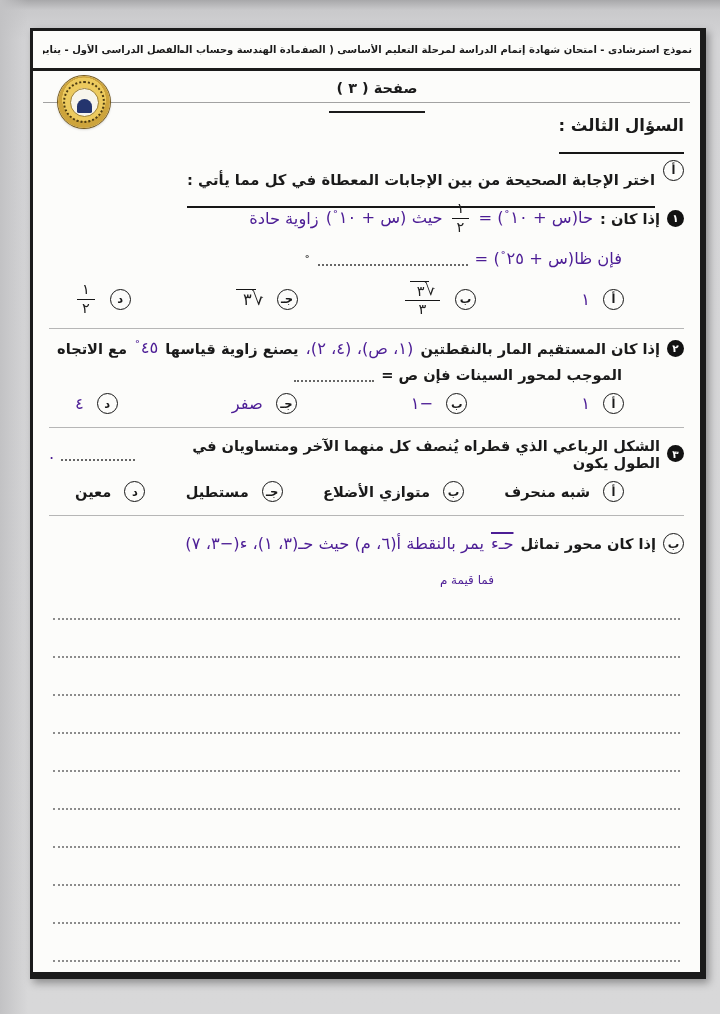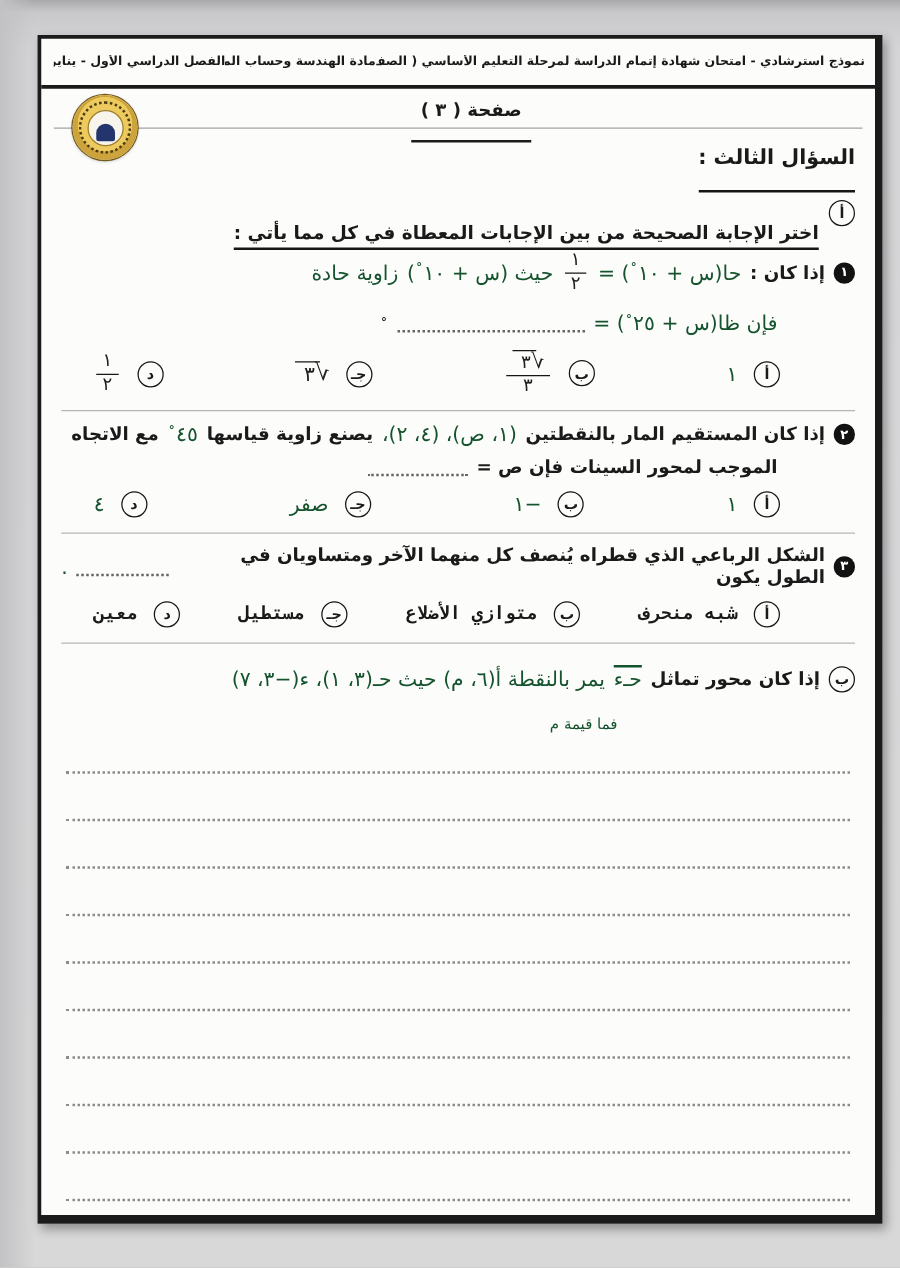--- a/index.html
+++ b/index.html
@@ -24,42 +24,42 @@
         box-shadow:0 0 0 1px #74591d, 0 1px 3px rgba(0,0,0,.3);display:flex;align-items:center;justify-content:center;}
   .logo::after{content:"";position:absolute;inset:5px;border-radius:50%;border:2px dotted #4c3b12;}
   .logo-inner{width:27px;height:27px;border-radius:50%;background:#f7f5ec;border:1px solid #9b7d2c;
               display:flex;align-items:flex-end;justify-content:center;overflow:hidden;}
   .logo-core{width:15px;height:14px;border-radius:8px 8px 2px 2px;background:#24356e;margin-bottom:3px;}
   
   .content{position:relative;padding:0 16px;margin-top:0;}
   .sec{margin-top:16px;height:27px;}
   .sect{font-size:16.5px;font-weight:700;border-bottom:2.2px solid #161616;padding-bottom:17px;}
   .parta{margin-top:12px;display:flex;align-items:center;gap:8px;height:30px;}
-  .pr{font-size:14.8px;font-weight:700;border-bottom:2px solid #161616;padding-bottom:3px;margin-top:38px;}
+  .pr{font-size:14.8px;font-weight:700;border-bottom:2px solid #161616;padding-bottom:18px;margin-top:38px;}
   .qline{display:flex;align-items:center;gap:7px;margin-top:8px;font-size:15px;flex-wrap:nowrap;}
   .q1l1{margin-top:10px;min-height:46px;}
   .hv{font-weight:700;font-size:14.6px;}
-  .math{font-weight:400;font-size:16.3px;color:#14532d;}
+  .math{font-weight:400;font-size:16.3px;color:#4c1d95;}
   .deg{font-size:9.5px;font-weight:700;margin:0 1px;}
   .frac{display:inline-flex;flex-direction:column;align-items:center;line-height:1.08;
         font-size:14.5px;font-weight:400;margin:0 2px;color:#202020;}
   .ftop{border-bottom:1.7px solid #161616;padding:0 5px 1px;display:inline-flex;align-items:flex-end;justify-content:center;}
   .fbot{padding-top:1px;}
   .rad{display:inline-flex;direction:rtl;align-items:flex-start;font-weight:400;color:#202020;}
   .hook{transform:scaleX(-1);display:inline-block;font-size:1.12em;line-height:1.05;margin-left:-4px;}
   .radnum{border-top:1.8px solid #161616;padding:1px 4px 0 7px;line-height:1.15;}
   .indent{padding-right:62px;}
   .blank{display:inline-block;width:150px;height:13px;border-bottom:2.2px dotted #666;}
   .blank.short{width:80px;}
   .optrow{display:flex;align-items:center;justify-content:space-between;margin-top:8px;
           padding:0 60px 0 26px;min-height:46px;}
   .optrow.flat{min-height:34px;margin-top:4px;}
   .opt{display:flex;align-items:center;gap:13px;}
   .val{font-size:16.3px;}
-  .words .val{font-weight:700;font-size:14.6px;font-family:Liberation Mono, monospace;}
+  .words .val{font-weight:700;font-size:14.6px;}
   .lc{flex:0 0 auto;display:inline-flex;width:21px;height:21px;border-radius:50%;
       border:1.8px solid #161616;align-items:center;justify-content:center;
       font-size:11.5px;font-weight:700;box-sizing:border-box;background:transparent;}
   .qnum{flex:0 0 auto;display:inline-flex;width:17px;height:17px;border-radius:50%;background:#121212;
         color:#fff;align-items:center;justify-content:center;font-size:10.5px;font-weight:700;}
   .sep{border-top:1.4px solid #b6b6b6;margin-top:6px;}
   .seg{text-decoration:overline;text-decoration-thickness:1.5px;}
   .fama{margin:10px 190px 0 0;font-size:12px;height:26px;}
   .ans{margin-top:17px;display:flex;flex-direction:column;gap:34px;padding:0 4px;}
   .dotline{height:2px;border-bottom:2.2px dotted #8c8c8c;}

